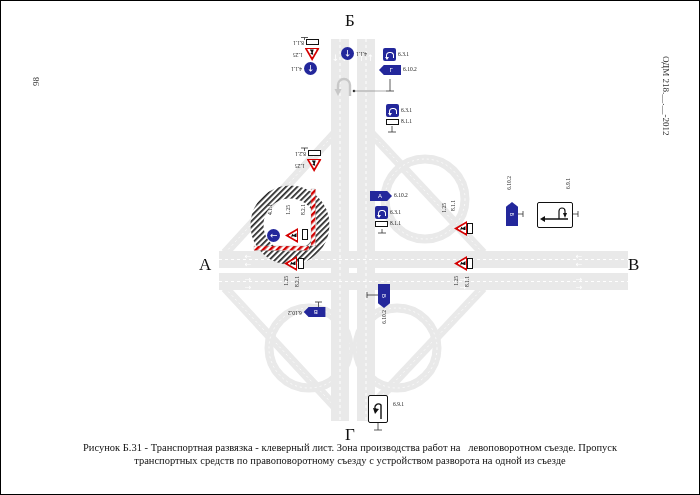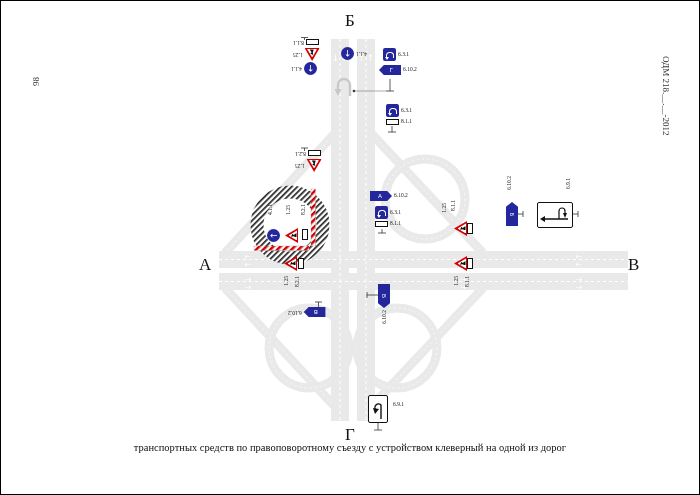--- a/index.html
+++ b/index.html
@@ -303,16 +303,17 @@
 
   <span class="scheme" style="left:367px;top:394px;width:20px;height:28px">
     <svg width="18" height="26" viewBox="0 0 18 26">
       <path d="M12 23 V9 A3.5 3.5 0 1 0 7 14" stroke="#111" stroke-width="1.4" fill="none"></path>
       <polygon points="4,12 10,13 6,18" fill="#111"></polygon>
     </svg>
   </span>
   <span class="lbl" style="position:absolute;left:392px;top:401px">6.9.1</span>
 
   <div class="caption">
-    <div>транспортных средств по правоповоротному съезду с устройством клеверный на одной из дорог</div>
+    <div>Рисунок Б.31 - Транспортная развязка - клеверный лист. Зона производства работ на   левоповоротном съезде. Пропуск</div>
+    <div>транспортных средств по правоповоротному съезду с устройством разворота на одной из съезде</div>
   </div>
 
 </div>
 
 </body></html>

